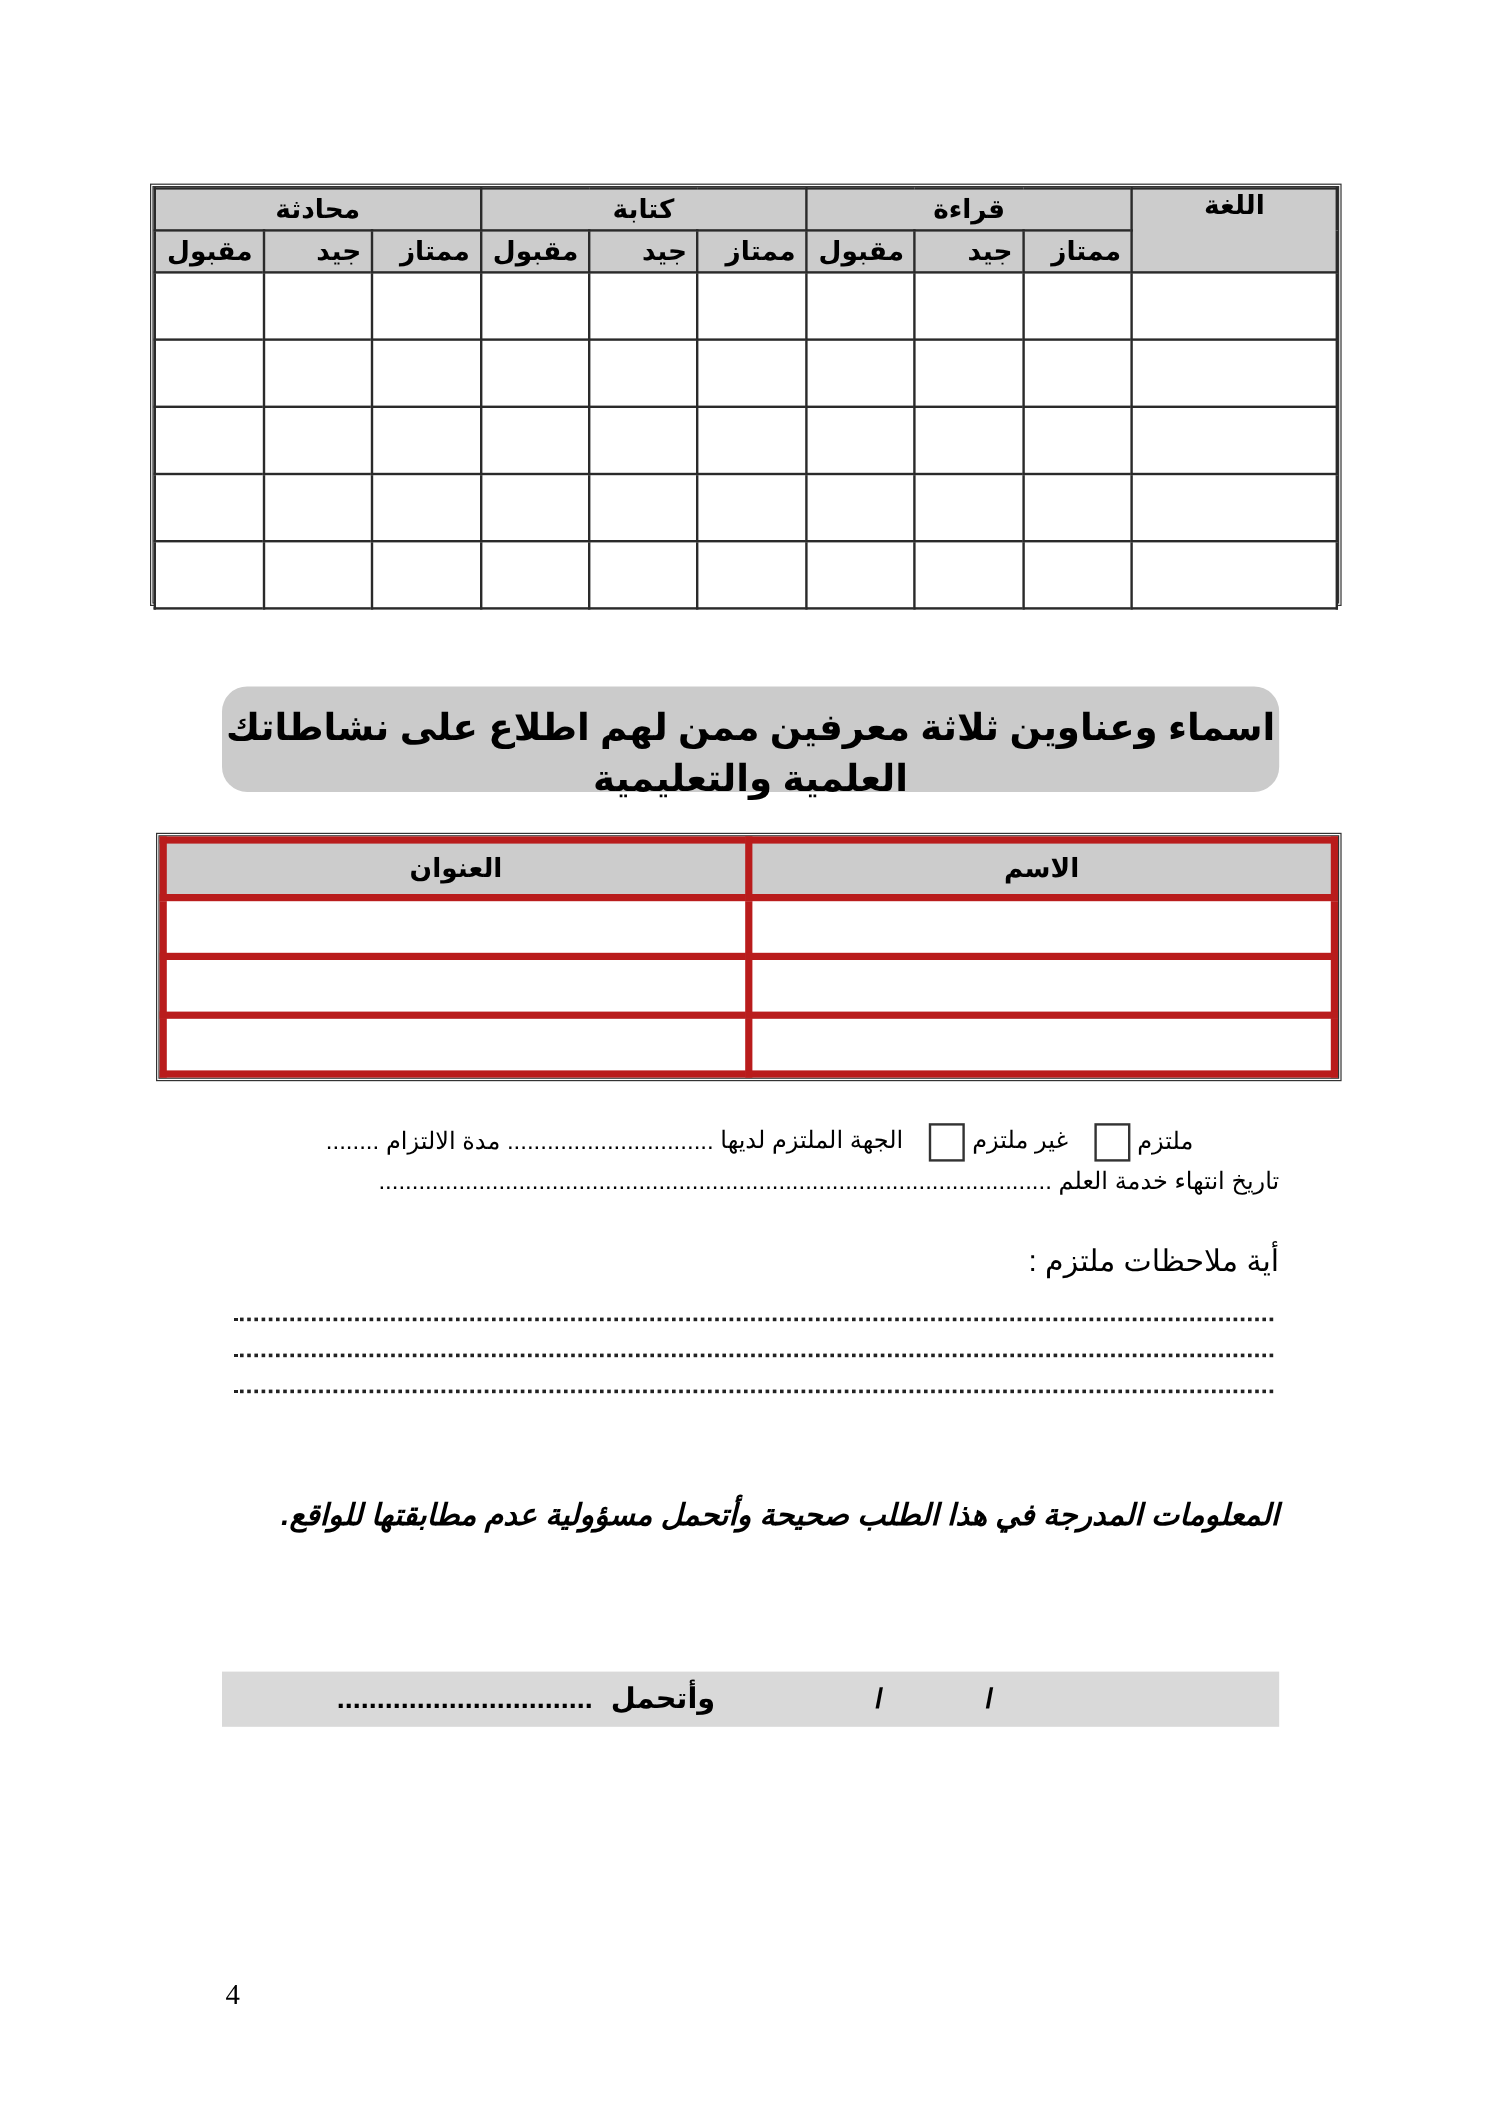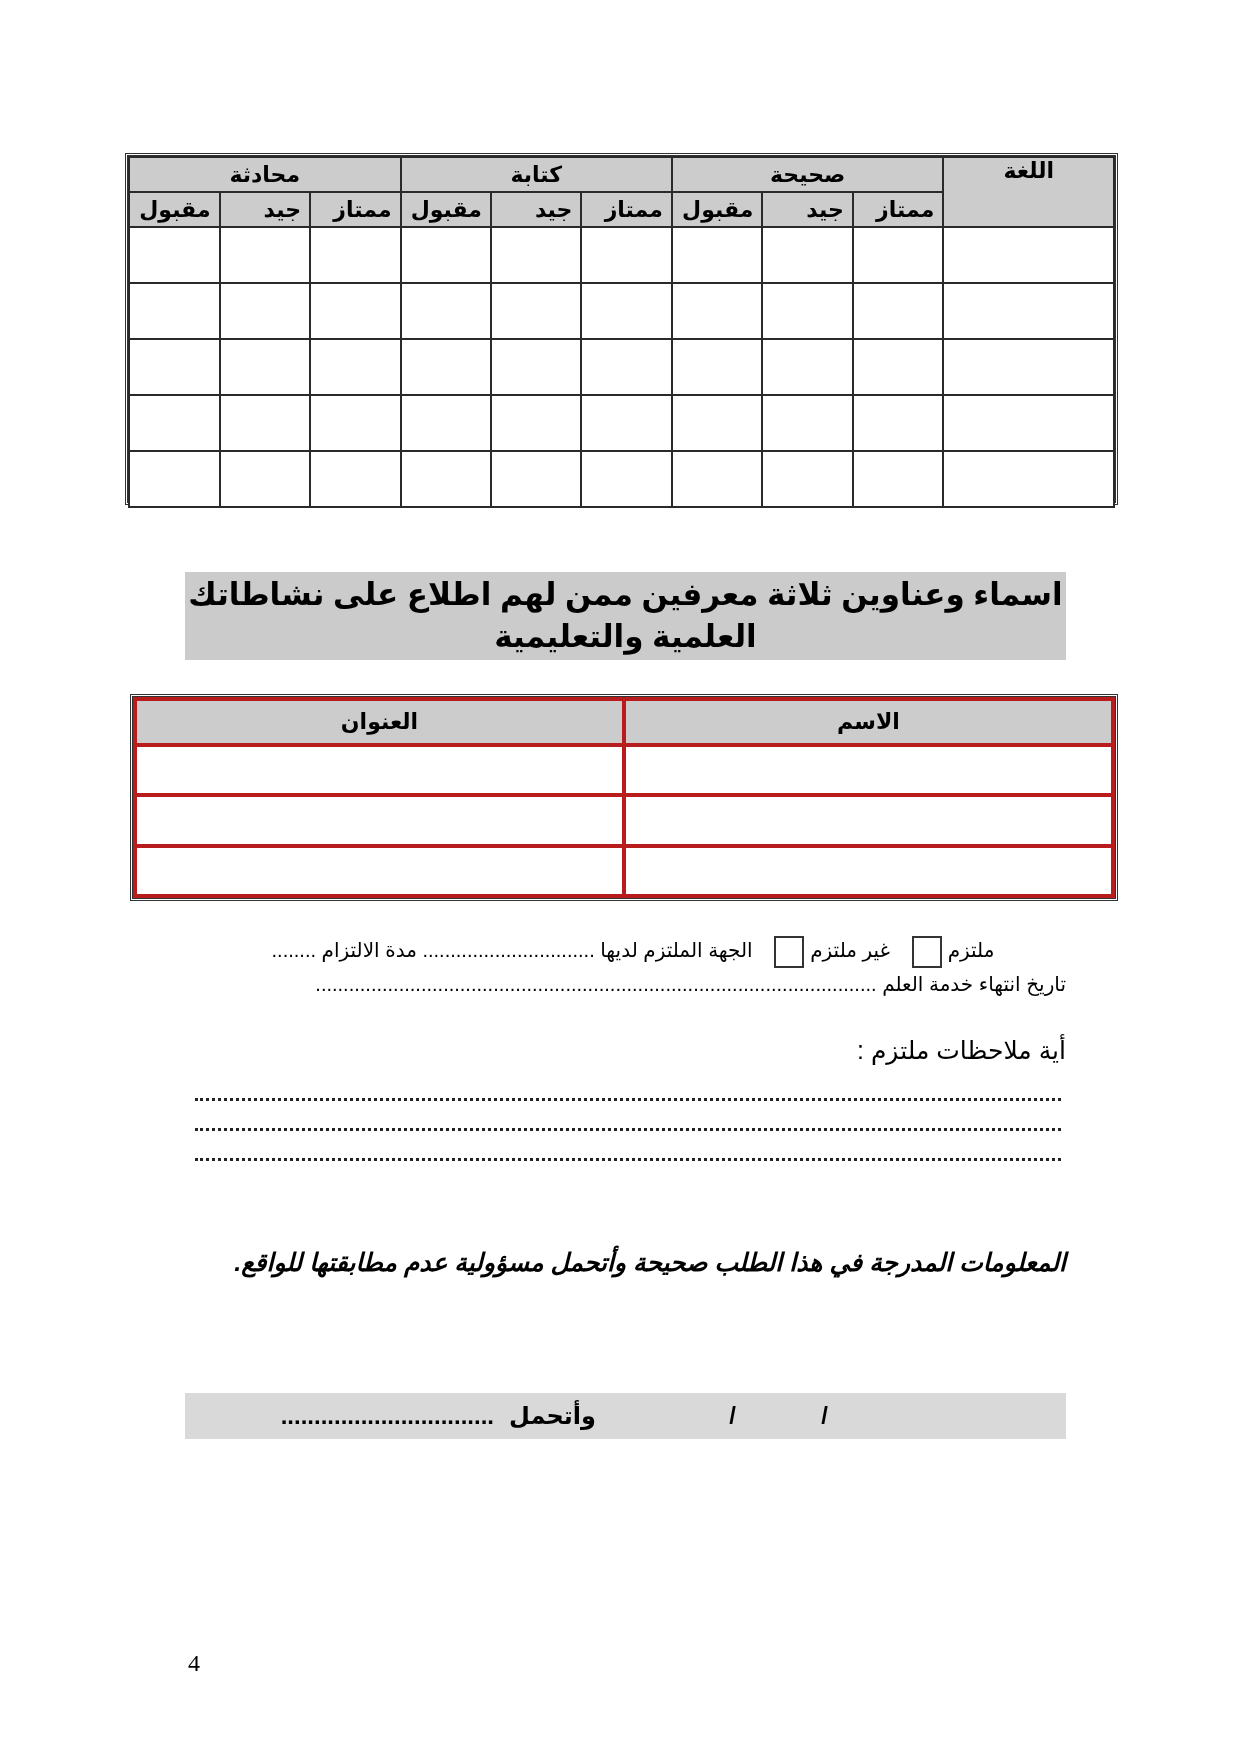--- a/index.html
+++ b/index.html
@@ -13,27 +13,27 @@
   .t1 table { width:100%; height:100%; border-collapse:collapse; table-layout:fixed; direction:rtl; }
   .t1 td, .t1 th { border:2px solid #2a2a2a; padding:0 8px; }
   .t1 th { background:#cccccc; font-weight:bold; font-size:22px; height:33px;margin-top:24px; }
   .t1 th.grp { text-align:center; }
   .t1 th.sub { text-align:right; }
   .t1 th.lang { vertical-align:top; text-align:center; }
   .t1 td { height:54px; background:#fff; }
 
   
   .banner { left:185px; top:572px; width:881px; height:88px; background:#cbcbcb;
-            direction:rtl; text-align:center; font-weight:bold; font-size:31px; line-height:42px; padding-top:2px; box-sizing:border-box; }
+            direction:rtl; text-align:center; font-weight:bold; font-size:31px; line-height:42px; padding-top:14px; box-sizing:border-box;border-radius:21px; }
 
   
   .t2 { left:130px; top:694px; width:988px; height:207px;
         border:3px double #333; box-sizing:border-box; }
   .t2 table { width:100%; height:100%; border-collapse:collapse; table-layout:fixed; direction:rtl; }
-  .t2 td, .t2 th { border:4px solid #b91c1c; }
+  .t2 td, .t2 th { border:6px solid #b91c1c; }
   .t2 th { background:#cccccc; font-weight:bold; font-size:22px; height:40px; text-align:center; }
   .t2 td { background:#fff; }
 
   
   .commit { left:200px; width:866px; direction:rtl; font-size:20px; white-space:nowrap; }
   .chk { display:inline-block; width:30px; height:32px; border:2px solid #333; vertical-align:middle; margin:0 6px; box-sizing:border-box; background:#fff; }
   .dots { letter-spacing:1px; }
 
   .remarks-label { left:200px; width:866px; top:1036px; direction:rtl; font-size:25px; }
   .dotline { left:195px; width:866px; height:4px; border-bottom:3px dotted #222; }
@@ -47,21 +47,21 @@
   .pagenum { left:188px; top:1650px; font-family:"Liberation Serif", serif; font-size:24px; }
 </style>
 </head>
 <body>
 
 <div class="abs t1">
   <table>
     <tbody>
         <tr>
       <th class="lang" rowspan="2" style="width:15.5%">اللغة</th>
-      <th class="grp" colspan="3">صحيحة</th>
+      <th class="grp" colspan="3">قراءة</th>
       <th class="grp" colspan="3">كتابة</th>
       <th class="grp" colspan="3">محادثة</th>
     </tr>
     <tr>
       <th class="sub">ممتاز</th>
       <th class="sub">جيد</th>
       <th class="sub">مقبول</th>
       <th class="sub">ممتاز</th>
       <th class="sub">جيد</th>
       <th class="sub">مقبول</th>

